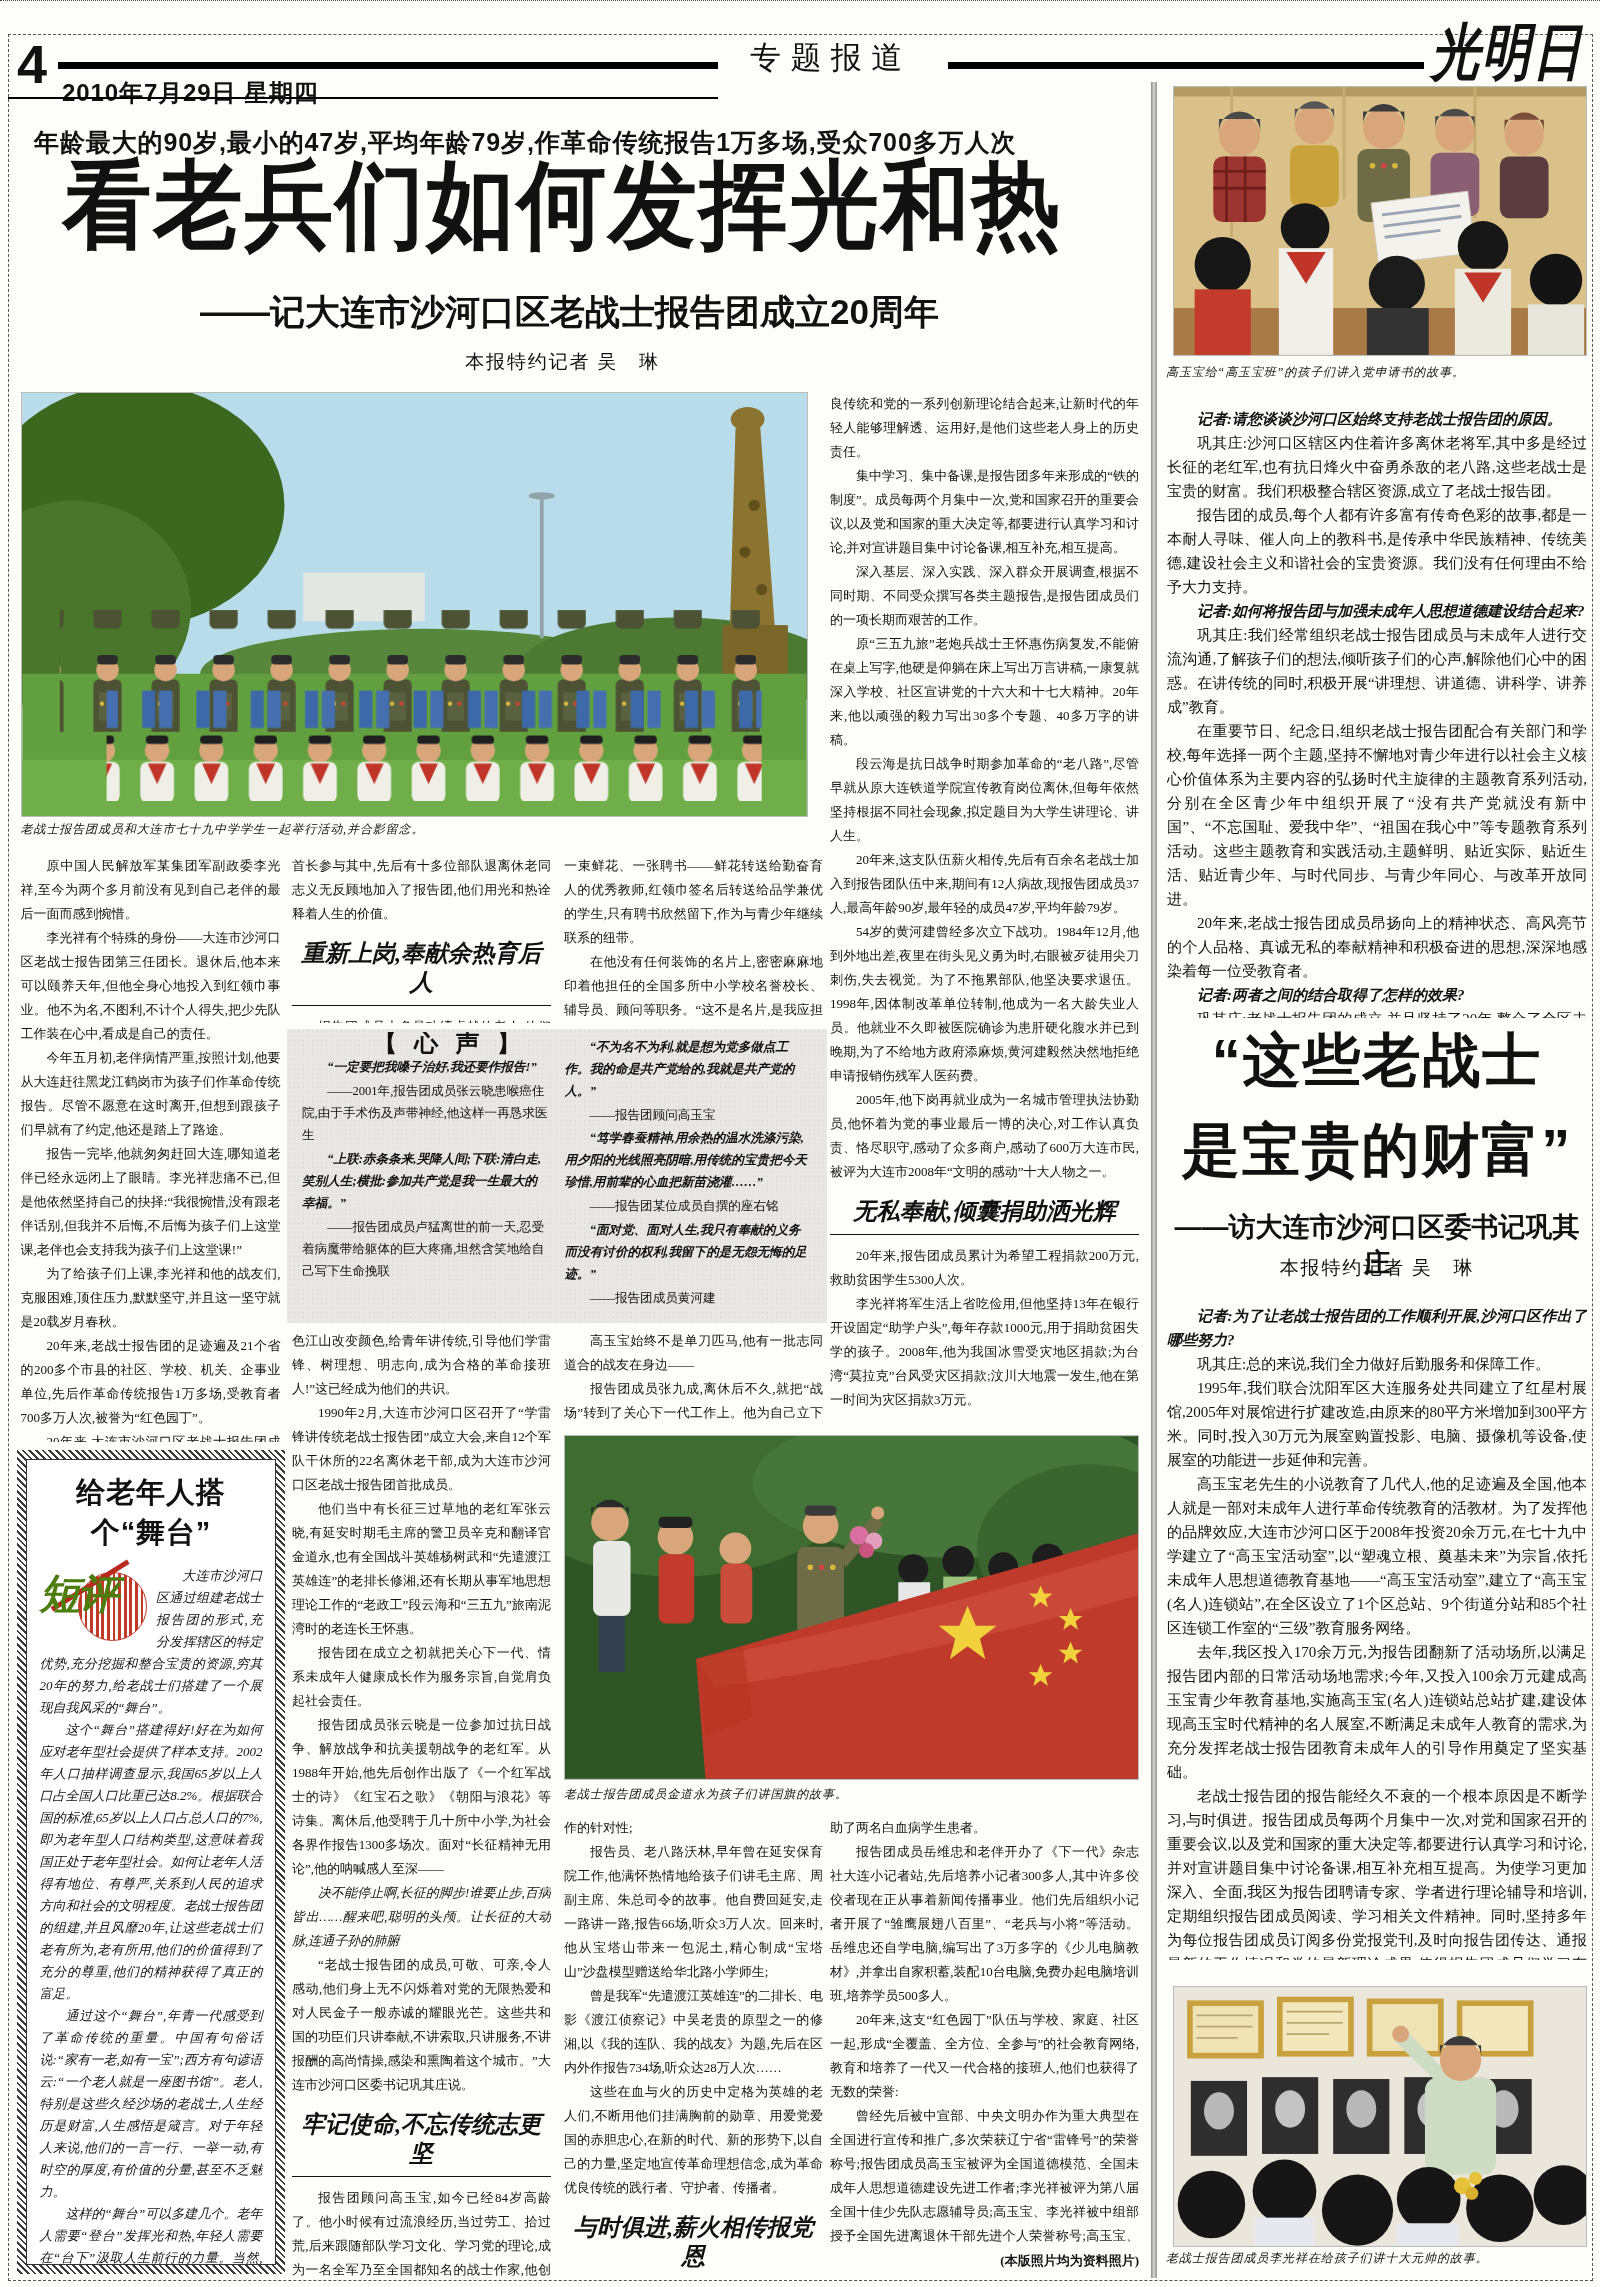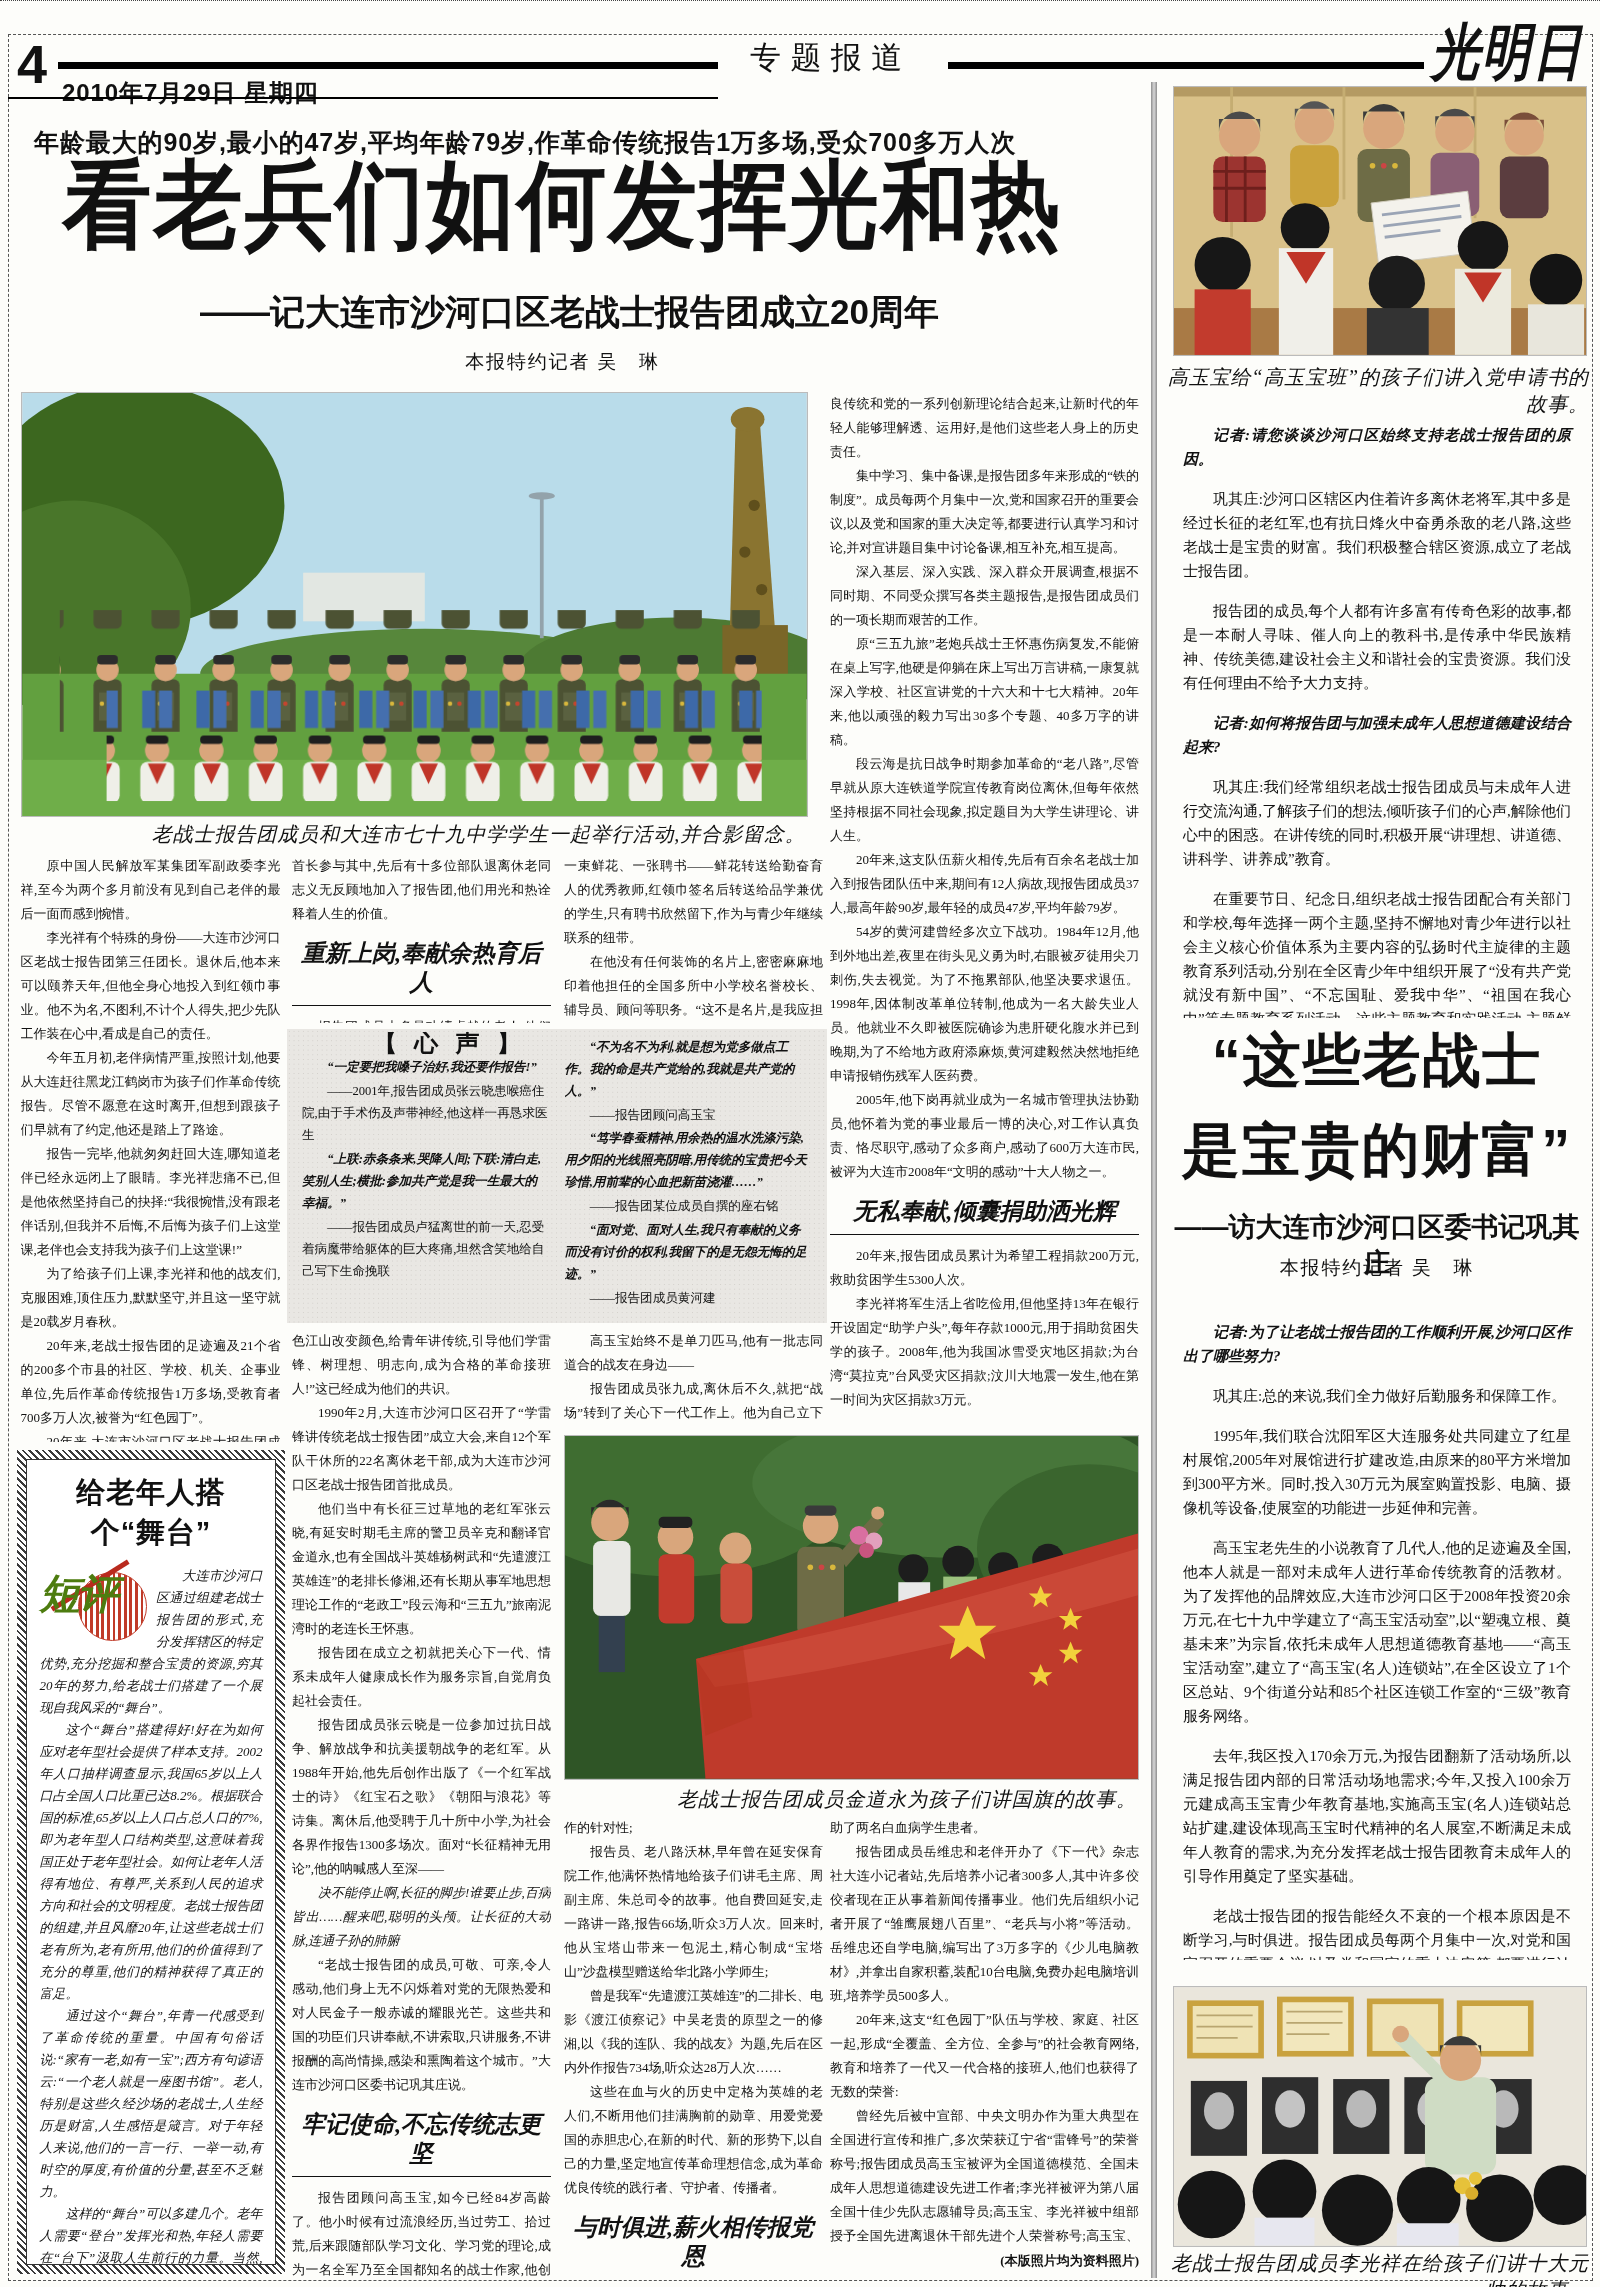--- a/index.html
+++ b/index.html
@@ -20,21 +20,21 @@
   #main-headline{font-size:89px;font-weight:900;text-align:center;letter-spacing:1.9px;line-height:1.1;transform:scaleY(1.08);}
   #deck{font-size:35px;font-weight:900;text-align:center;}
   .byline{font-size:19px;text-align:center;letter-spacing:1.9px;}
   
   .col{font-size:13px;line-height:24px;overflow:hidden;text-align:justify;}
   .col p{margin:0;text-indent:2em;}
   .col p.noind{text-indent:0;}
   .col p.kai{font-style:italic;}
   .col p.subhead{font-style:italic;font-weight:900;font-size:23.4px;text-indent:0;text-align:center;
                  line-height:1.25;padding:13px 1.9px 7.5px;border-bottom:1.9px solid #111;margin-bottom:9.4px;}
-  .caption{font-style:italic;font-size:20px;letter-spacing:0.9px;text-align:right;}
+  .caption{font-style:italic;font-size:12px;letter-spacing:0.9px;text-align:left;}
   .photo{background:#ddd;overflow:hidden;border:0.9px solid #bbb;}
   .photo svg{display:block;}
   
   #voices{background:#e9e7e3;background-image:radial-gradient(#d2cfca 0.9px,transparent 0.9px);background-size:4.7px 4.7px;
           display:flex;gap:15px;padding:3px 15px;box-sizing:border-box;}
   #voices .vcol{flex:1;font-size:12.6px;line-height:22px;overflow:hidden;}
   #voices p{margin:0 0 1.9px;text-indent:2em;}
   #voices p.q{font-style:italic;font-weight:bold;}
   #voices-title{font-size:24px;font-weight:900;text-align:center;letter-spacing:5.6px;margin:1.9px 0 7.5px;text-indent:0;}
   
@@ -45,21 +45,21 @@
   #stage .txt p{margin:0;text-indent:2em;}
   #stamp{position:relative;float:left;width:109px;height:82px;margin:3.7px 7.5px 1.9px 0;}
   #stamp .ball{position:absolute;right:1.9px;top:3.7px;width:67px;height:67px;border-radius:50%;
                background:repeating-linear-gradient(90deg,#c03a28 0 2.8px,#fff 2.8px 5.6px);border:0.9px solid #c03a28;}
   #stamp .word{position:absolute;left:0;top:15px;font-size:41px;font-weight:900;font-style:italic;
                color:#4d7c0f;letter-spacing:-2.8px;z-index:2;}
   #stamp .stroke{position:absolute;left:5.6px;top:15px;width:90px;height:4.7px;background:#b92a1e;transform:rotate(-32deg);}
   
   #sep{background:linear-gradient(90deg,#8e8e8e,#d6d6d6,#8e8e8e);}
   .sb-col{font-size:15px;line-height:24px;overflow:hidden;text-align:justify;}
-  .sb-col p{margin:16px;text-indent:2em;}
+  .sb-col p{margin:0;text-indent:2em;}
   .sb-col p.q{font-style:italic;font-weight:bold;}
   #qhead1,#qhead2{font-size:58px;font-weight:900;text-align:center;letter-spacing:1.9px;line-height:1;}
   #qdeck{font-size:27px;font-weight:900;text-align:center;}
   #credit{font-size:13px;font-weight:bold;text-align:right;}
 </style>
 </head>
 <body>
 
 <div id="page">
 

